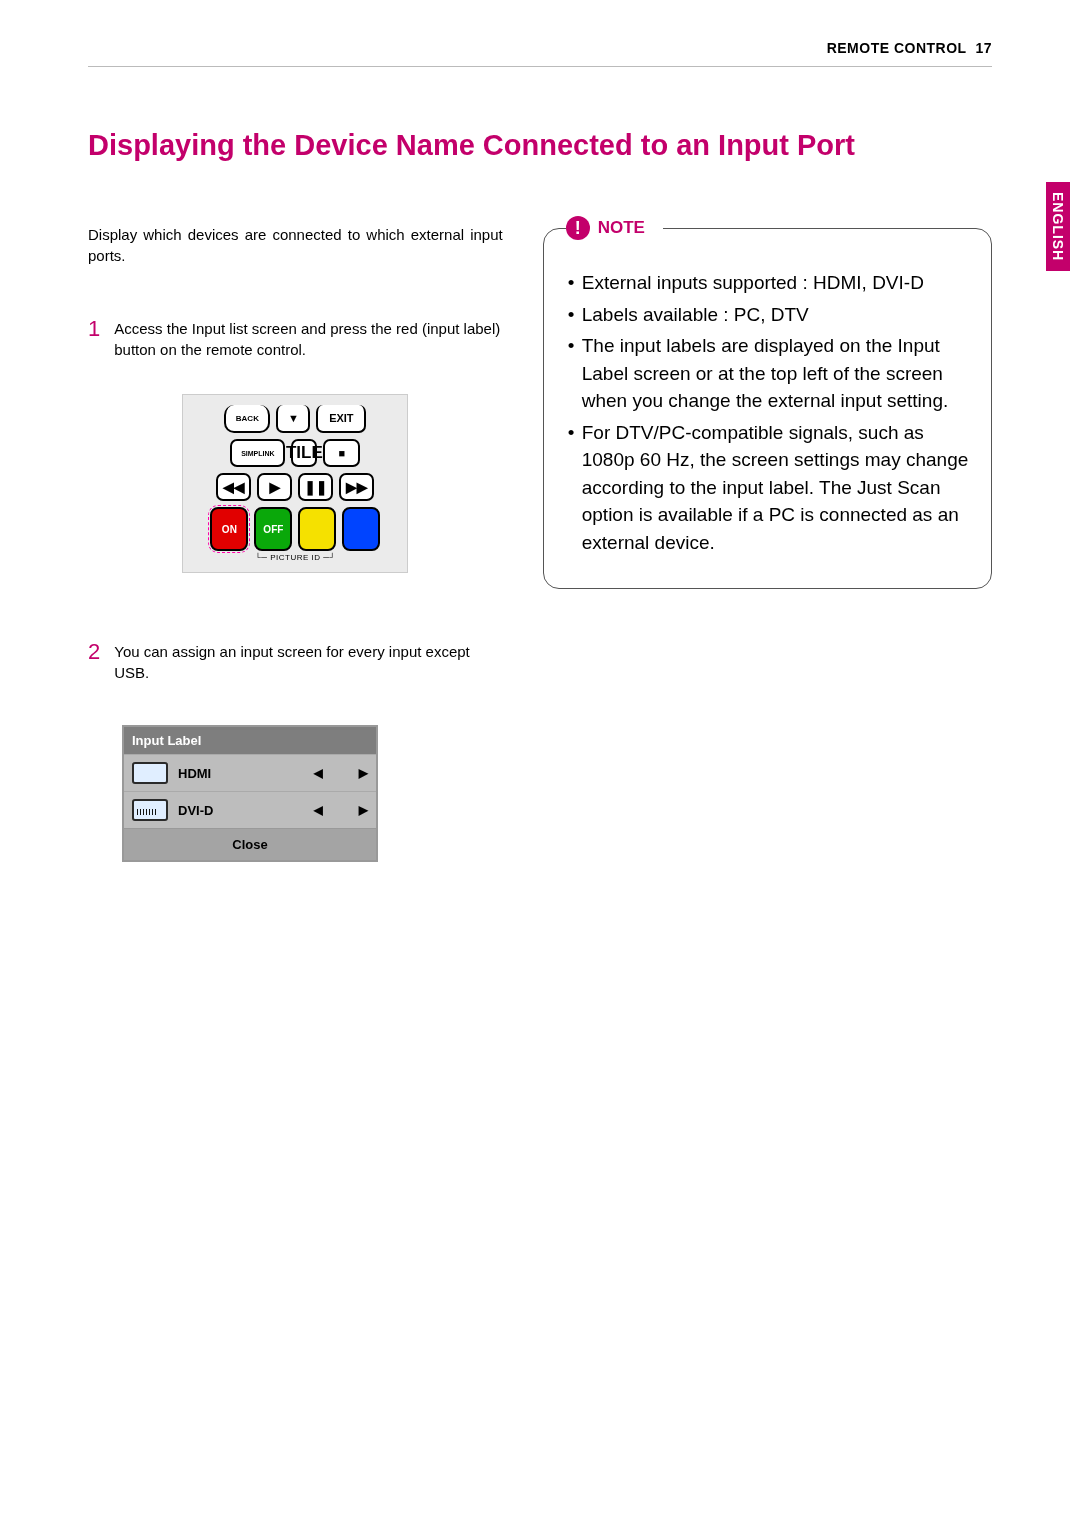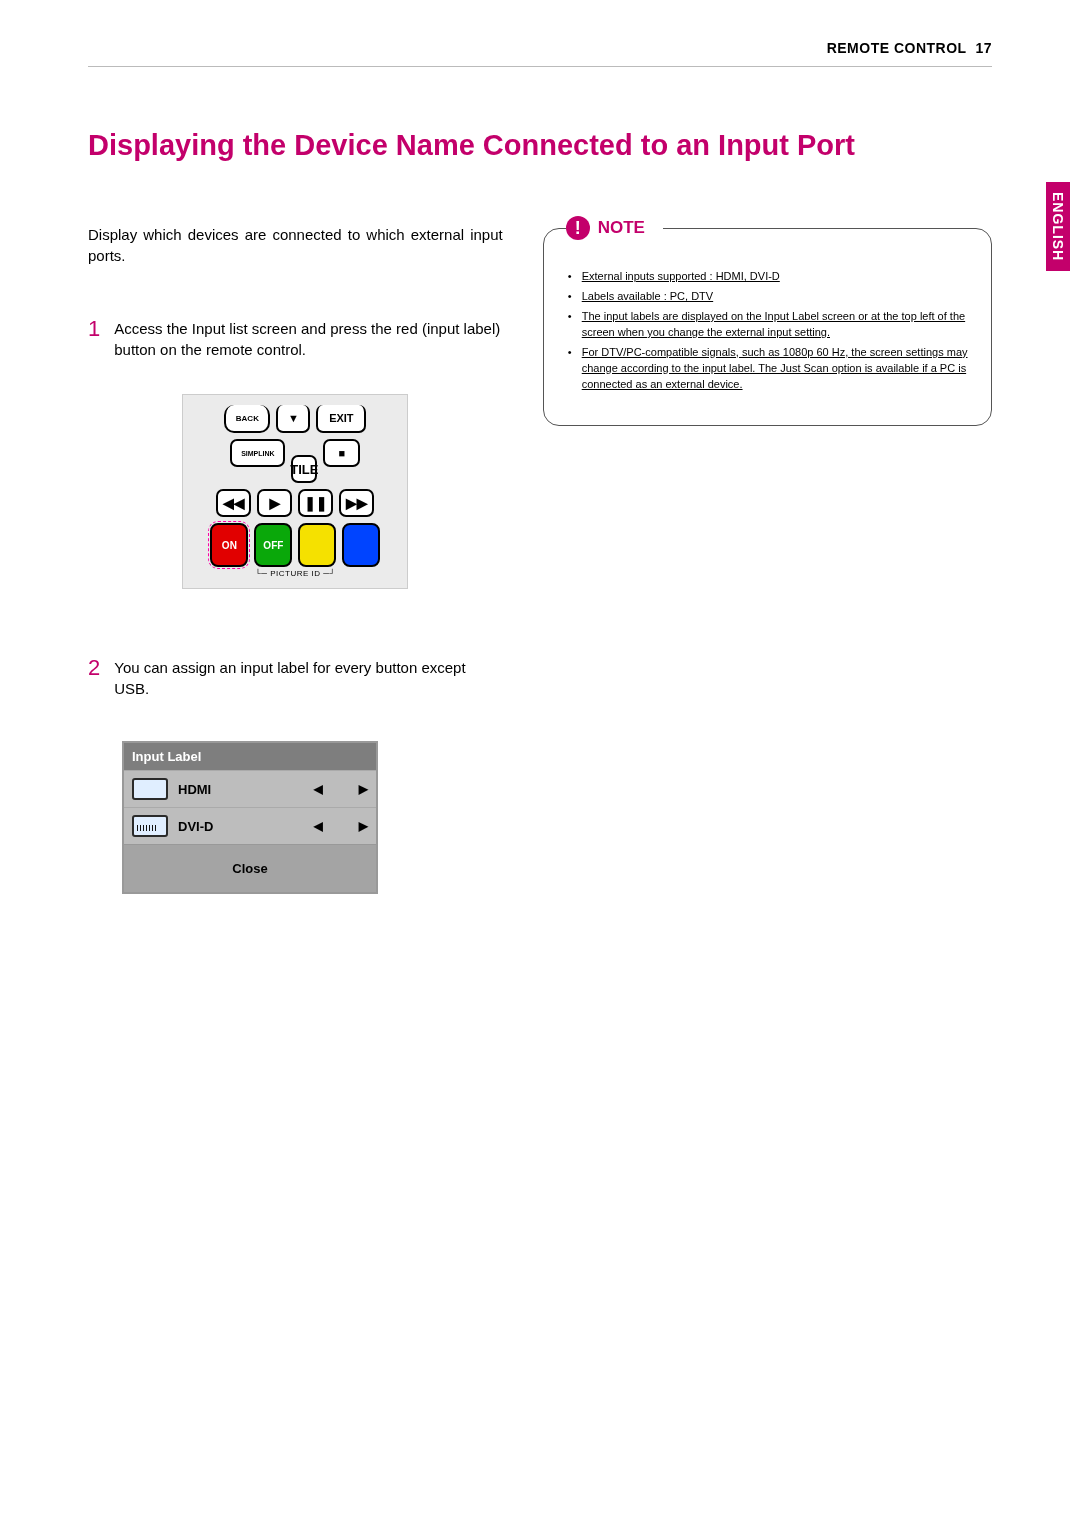--- a/index.html
+++ b/index.html
@@ -76,21 +76,21 @@
     font-weight: bold;
     display: flex;
     align-items: center;
     justify-content: center;
     height: 28px;
   }
   .rbtn.back { width: 46px; font-size: 8px; border-radius: 10px; border-top:none; }
   .rbtn.down { width: 34px; border-top:none;}
   .rbtn.exit { width: 50px; font-size: 11px; border-top:none;}
   .rbtn.simplink { width: 55px; font-size: 7px; border-radius: 7px; }
-  .rbtn.tile { width: 26px; font-size: 13px; margin-top: 16px;}
+  .rbtn.tile { width: 26px; font-size: 17px;}
   .rbtn.stop { width: 37px; }
   .rbtn.nav { width: 35px; font-size: 14px; }
   .colorrow .rbtn { width: 38px; height: 44px; border-radius: 8px; }
   .cb-red { background:#e10000; color:#fff; font-size:10px; outline: 1px dashed #ff00aa; outline-offset: 1px;}
   .cb-green { background:#0aa80a; color:#fff; font-size:10px;}
   .cb-yellow { background:#f5e100;}
   .cb-blue { background:#0044ff;}
   .picid { font-size:8px; letter-spacing:0.5px; text-align:center; margin-top:2px; }
   
   .input-label-fig {
@@ -130,21 +130,21 @@
     position:absolute; left:3px; top:8px; width:20px; height:6px;
     background: repeating-linear-gradient(to right, #111 0 1px, transparent 1px 3px);
   }
   .il-label { width: 56px; }
   .il-arrows { margin-left: auto; display:flex; gap: 36px; font-size: 12px;}
   .il-close {
     background: #a4a4a4;
     text-align: center;
     font-size: 13px;
     font-weight: bold;
-    padding: 16px 0;
+    padding: 8px 0;
     border-top: 1px solid #999;
   }
   
   .note {
     border: 1.5px solid #555;
     border-radius: 16px;
     padding: 40px 20px 28px 24px;
     position: relative;
     margin-top: 4px;
   }
@@ -165,26 +165,25 @@
     width: 24px; height: 24px;
     border-radius: 50%;
     background: #c3006b;
     color: #fff;
     font-size: 18px;
     font-weight: bold;
     display:flex; align-items:center; justify-content:center;
   }
   .note ul { list-style: none; }
   .note li {
-    font-size: 11px;
+    font-size: 19px;
     line-height: 1.45;
     margin-bottom: 4px;
     padding-left: 14px;
     position: relative;
-    text-decoration: underline;
   }
   .note li::before {
     content: "•";
     position: absolute;
     left: 0;
     color: #000;
   }
   
   .side-tab {
     position: absolute;
@@ -239,21 +238,21 @@
           <div class="rbtn cb-red">ON</div>
           <div class="rbtn cb-green">OFF</div>
           <div class="rbtn cb-yellow"></div>
           <div class="rbtn cb-blue"></div>
         </div>
         <div class="picid">└─ <span>PICTURE ID</span> ─┘</div>
       </div>
 
       <div class="step">
         <span class="step-num">2</span>
-        <span class="step-text">You can assign an input label for every button except USB.</span>
+        <span class="step-text">You can assign an input screen for every input except USB.</span>
       </div>
 
       <div class="input-label-fig">
         <div class="il-head">Input Label</div>
         <div class="il-row">
           <div class="il-icon"></div>
           <span class="il-label">HDMI</span>
           <span class="il-arrows">
             <span>◀</span>
             <span>▶</span>

